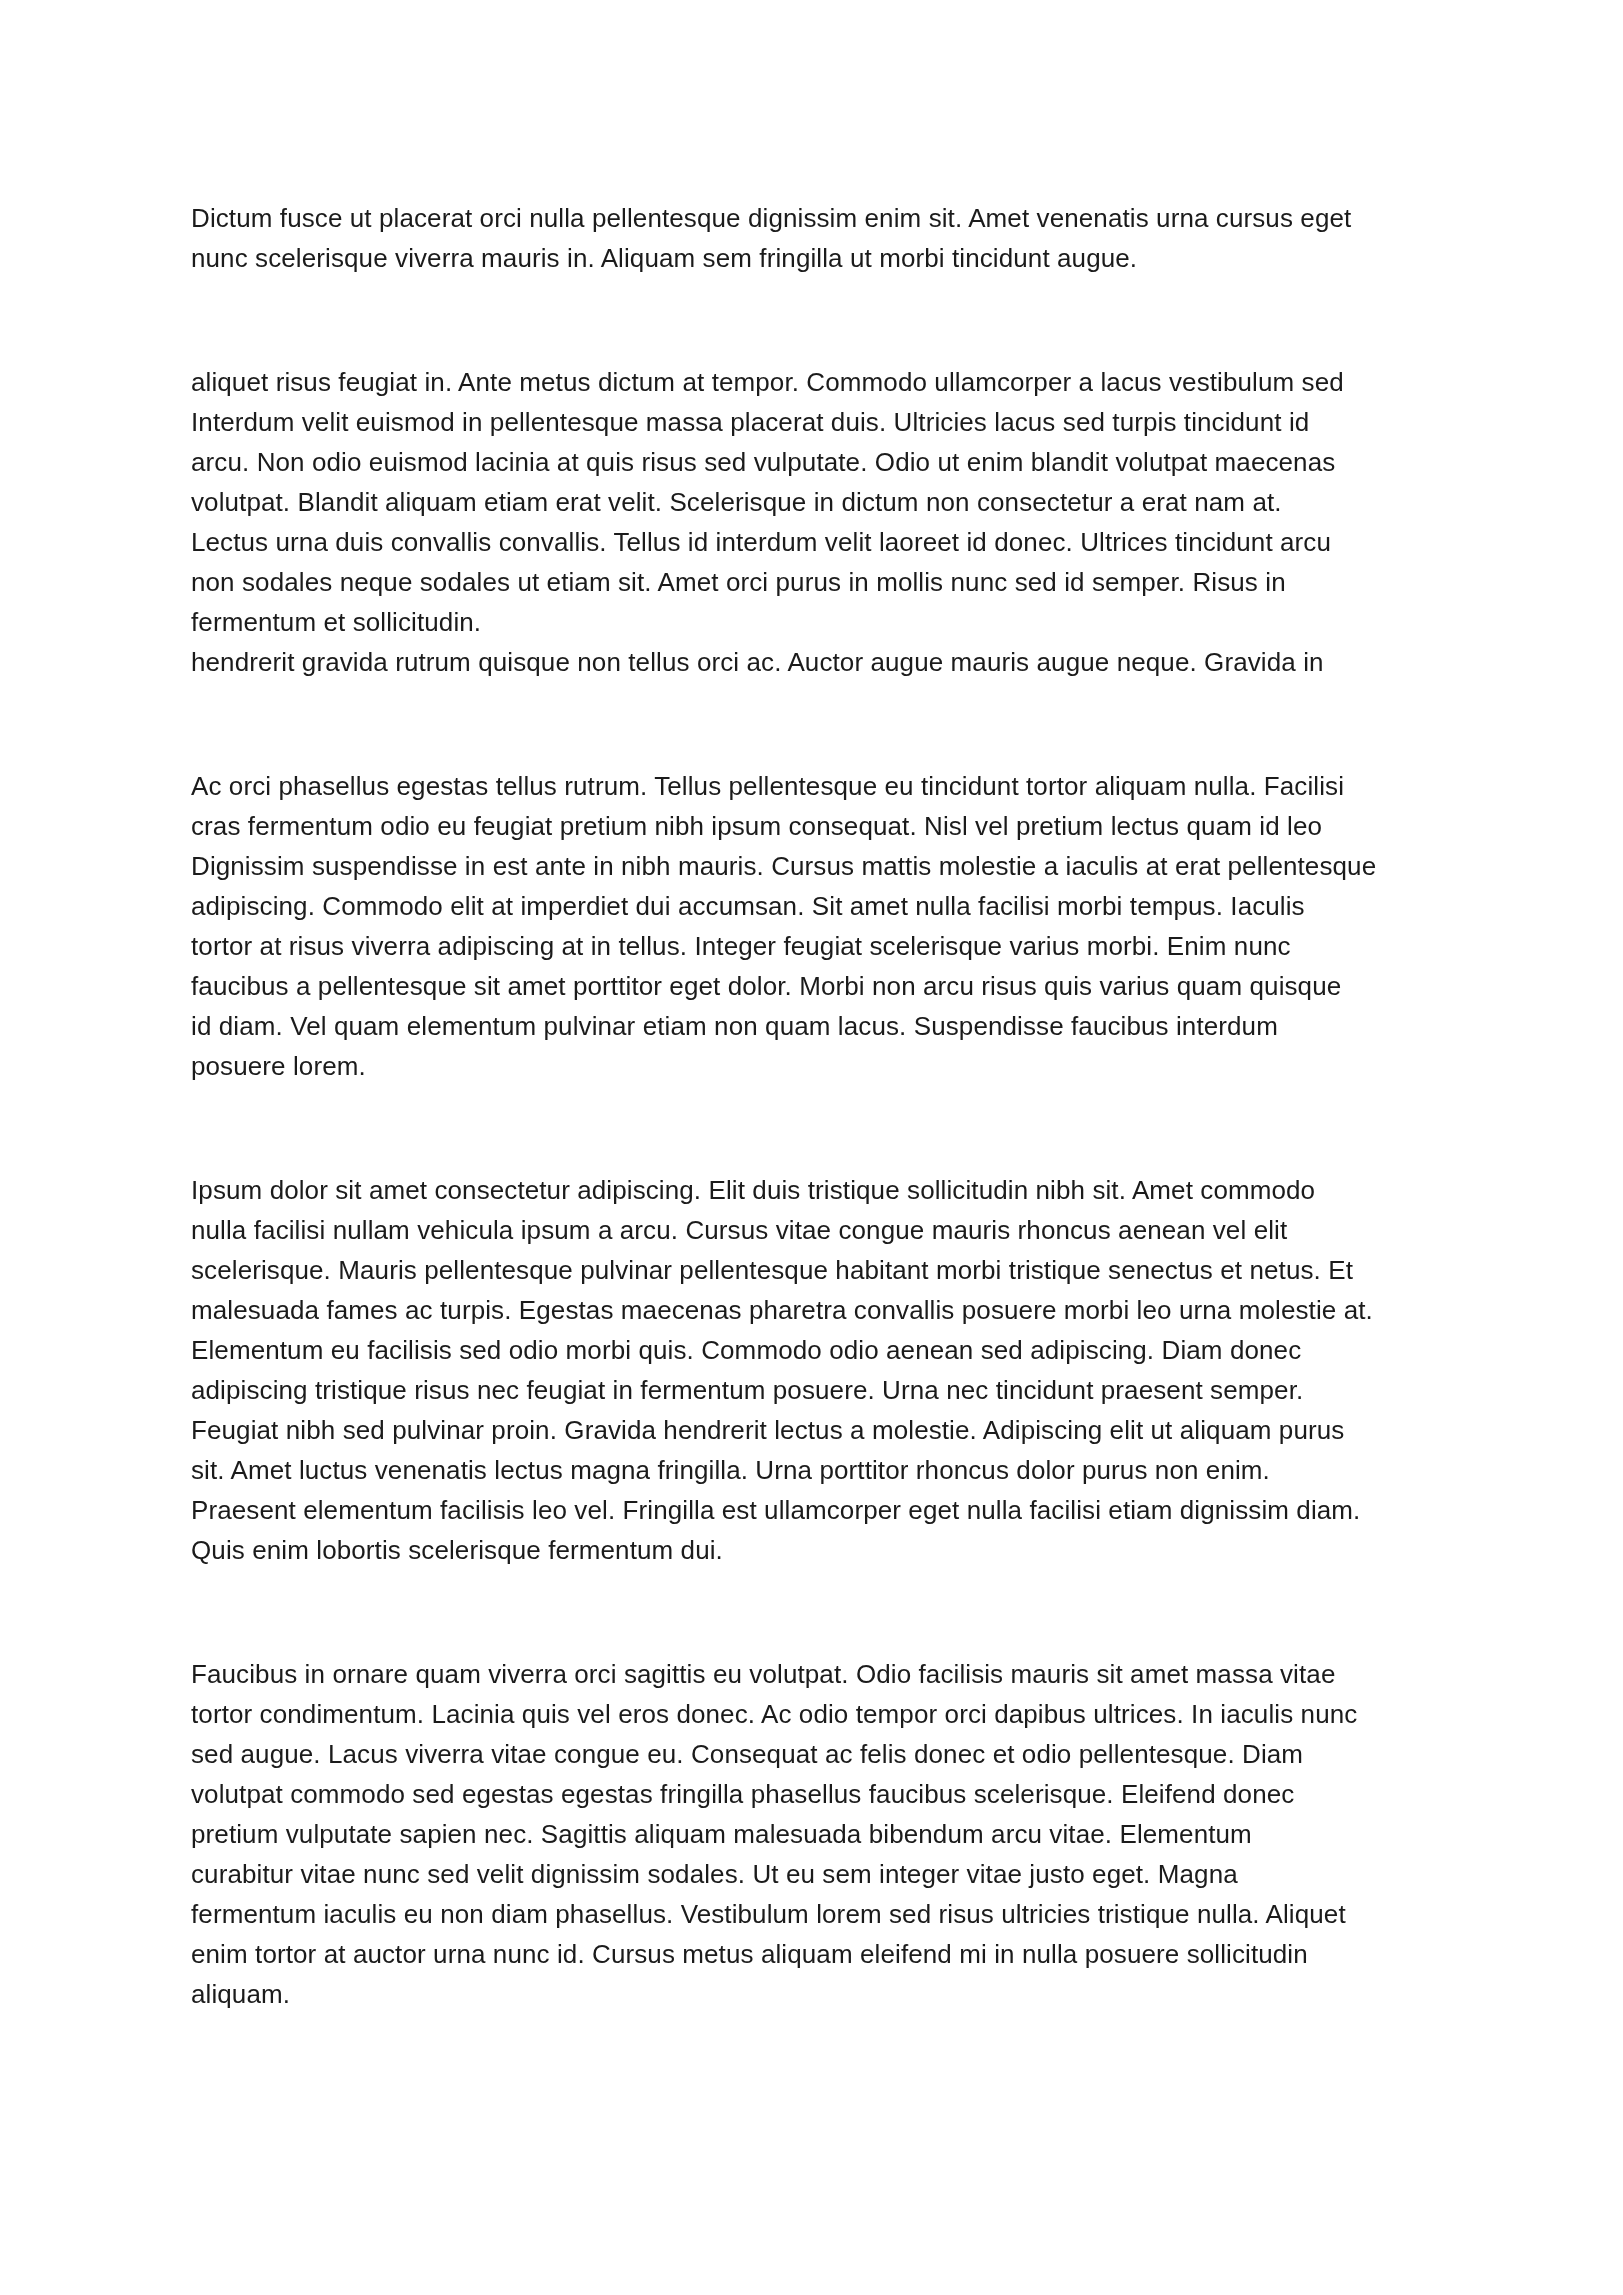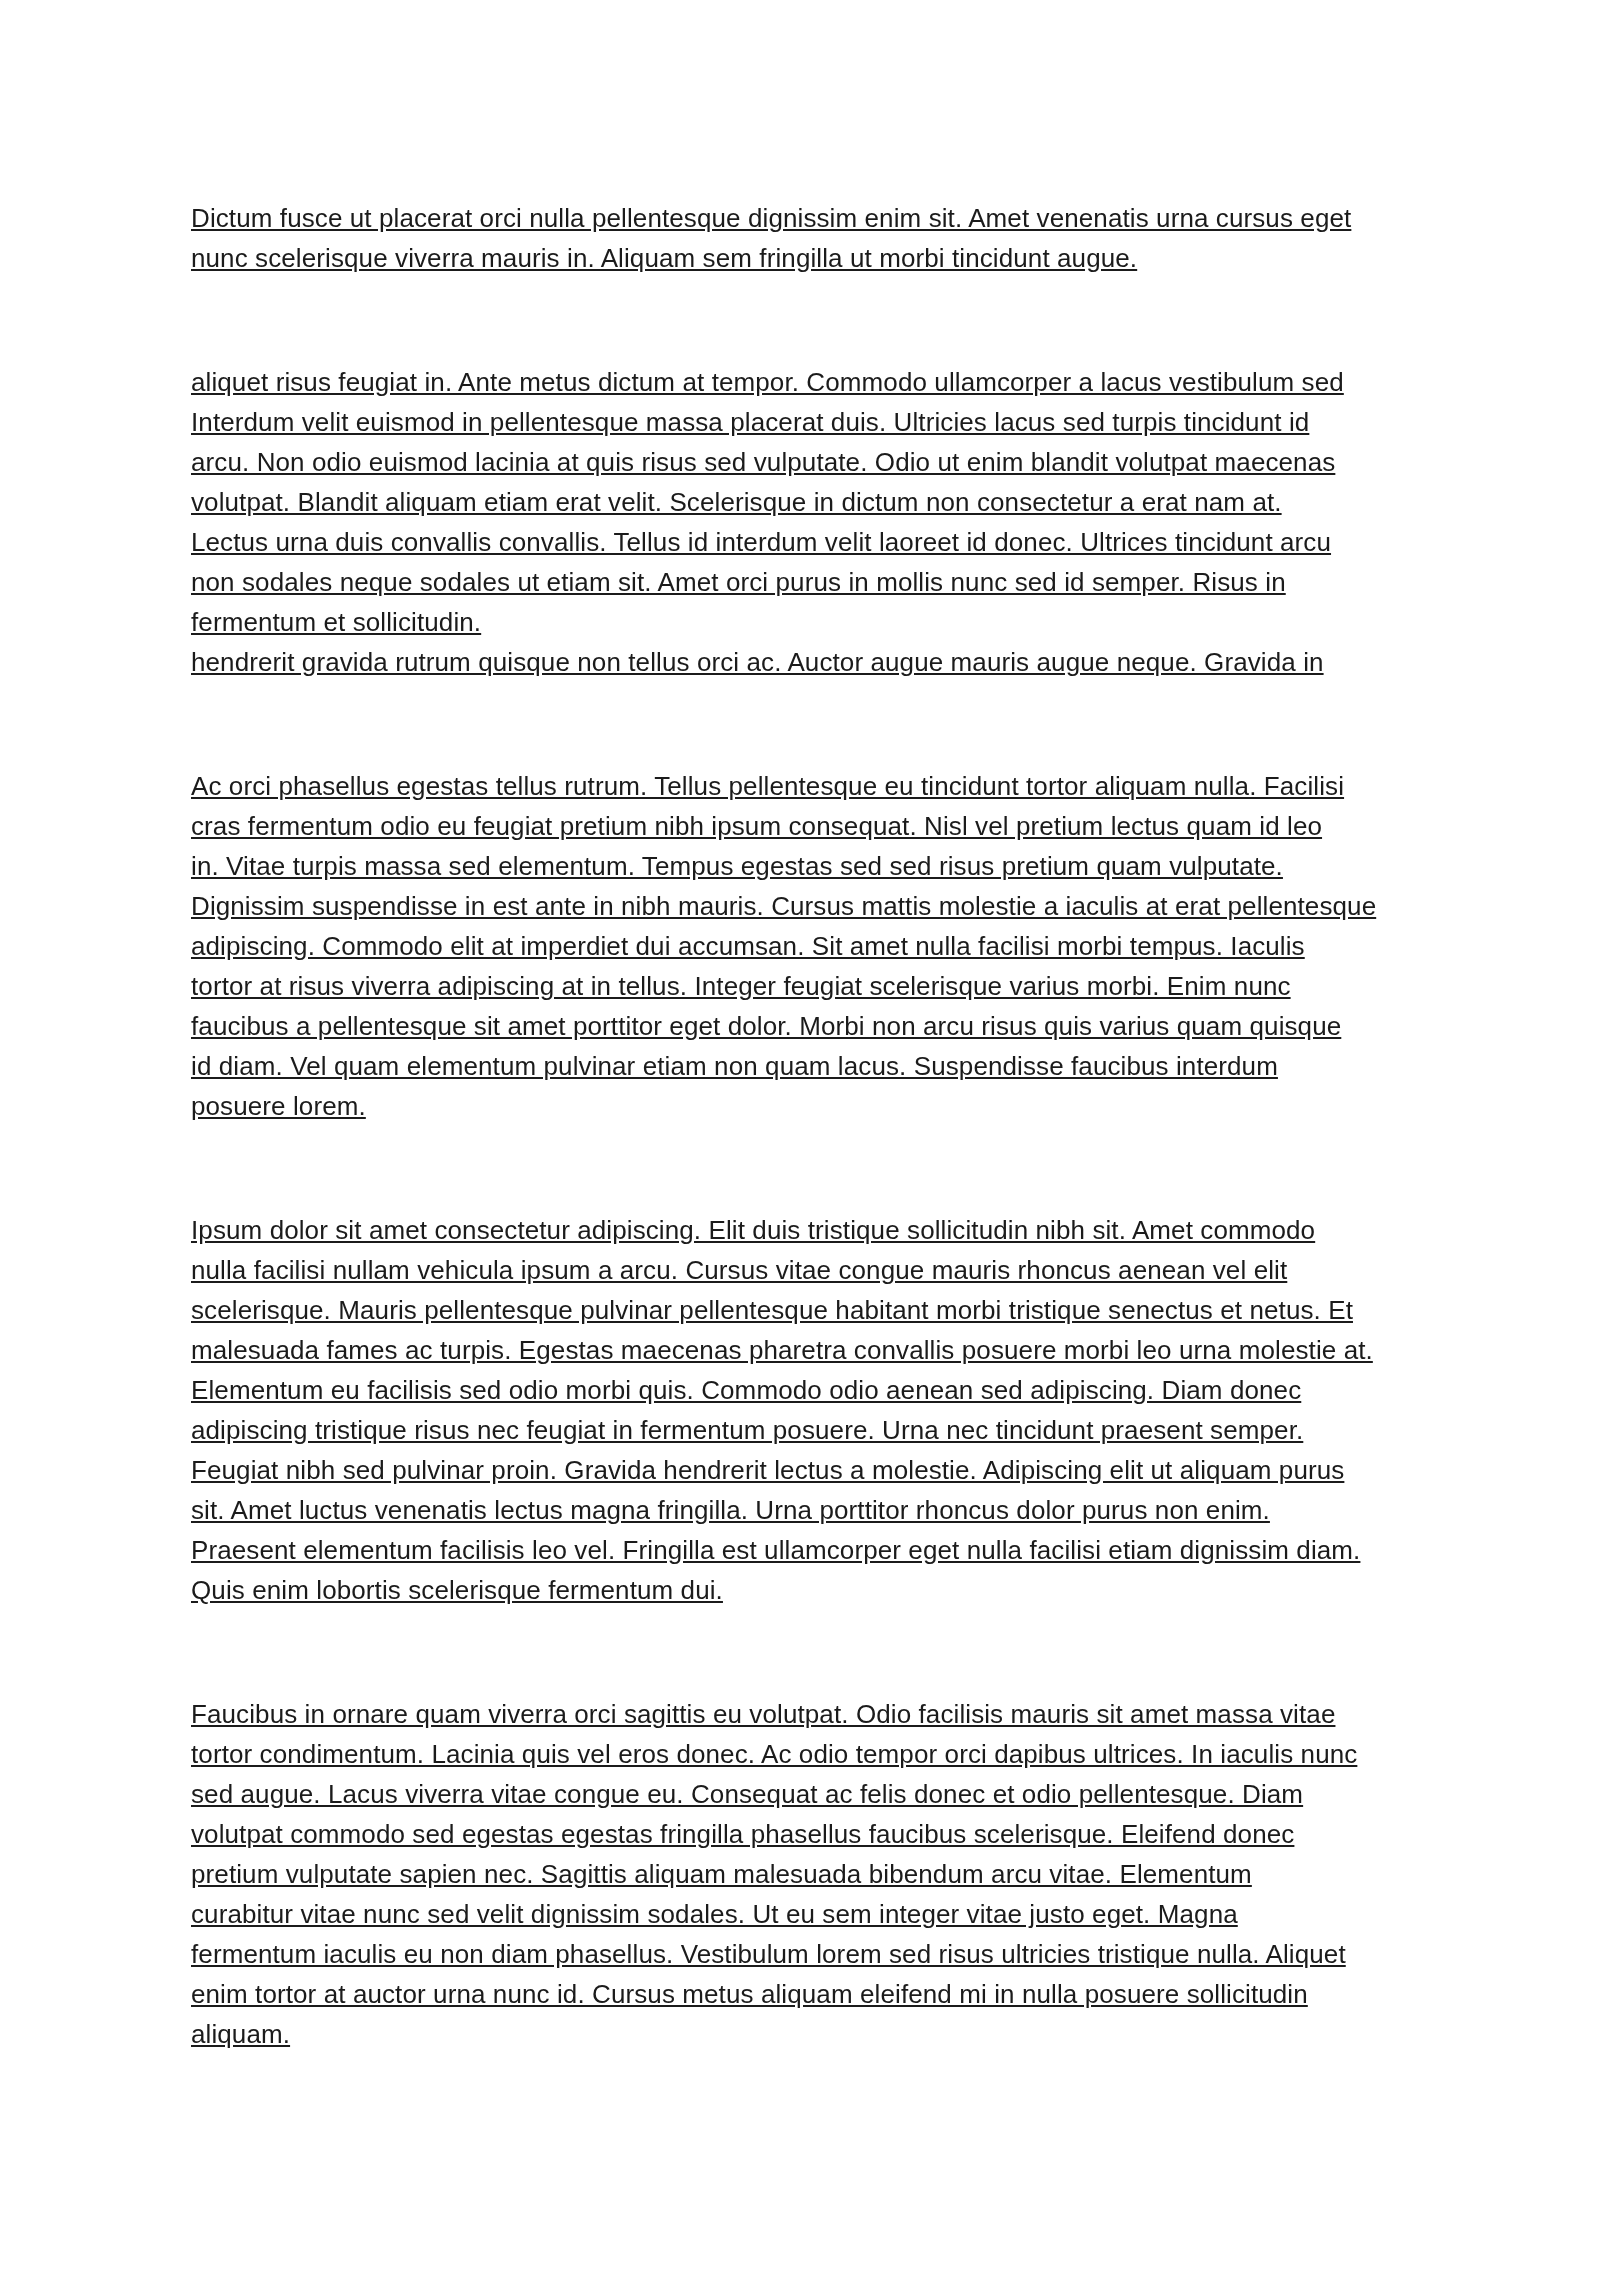--- a/index.html
+++ b/index.html
@@ -27,21 +27,20 @@
   }
   .paragraph {
     margin: 0 0 84px 0;
   }
   .paragraph:last-child {
     margin-bottom: 16px;
   }
   .text-line {
     line-height: 40px;
     white-space: nowrap;
-    text-decoration: underline;
   }
 </style>
 </head>
 <body style="background: rgb(255, 255, 255);">
 
 <div class="page" style="background: rgb(255, 255, 255);">
   <div class="doc-body" style="color: rgb(27, 27, 27);">
       <div class="paragraph">
         <div class="text-line">Dictum fusce ut placerat orci nulla pellentesque dignissim enim sit. Amet venenatis urna cursus eget</div>
         <div class="text-line">nunc scelerisque viverra mauris in. Aliquam sem fringilla ut morbi tincidunt augue.</div>
@@ -52,21 +51,20 @@
         <div class="text-line">arcu. Non odio euismod lacinia at quis risus sed vulputate. Odio ut enim blandit volutpat maecenas</div>
         <div class="text-line">volutpat. Blandit aliquam etiam erat velit. Scelerisque in dictum non consectetur a erat nam at.</div>
         <div class="text-line">Lectus urna duis convallis convallis. Tellus id interdum velit laoreet id donec. Ultrices tincidunt arcu</div>
         <div class="text-line">non sodales neque sodales ut etiam sit. Amet orci purus in mollis nunc sed id semper. Risus in</div>
         <div class="text-line">fermentum et sollicitudin.</div>
         <div class="text-line">hendrerit gravida rutrum quisque non tellus orci ac. Auctor augue mauris augue neque. Gravida in</div>
       </div>
       <div class="paragraph">
         <div class="text-line">Ac orci phasellus egestas tellus rutrum. Tellus pellentesque eu tincidunt tortor aliquam nulla. Facilisi</div>
         <div class="text-line">cras fermentum odio eu feugiat pretium nibh ipsum consequat. Nisl vel pretium lectus quam id leo</div>
-        <div class="text-line">in. Vitae turpis massa sed elementum. Tempus egestas sed sed risus pretium quam vulputate.</div>
         <div class="text-line">Dignissim suspendisse in est ante in nibh mauris. Cursus mattis molestie a iaculis at erat pellentesque</div>
         <div class="text-line">adipiscing. Commodo elit at imperdiet dui accumsan. Sit amet nulla facilisi morbi tempus. Iaculis</div>
         <div class="text-line">tortor at risus viverra adipiscing at in tellus. Integer feugiat scelerisque varius morbi. Enim nunc</div>
         <div class="text-line">faucibus a pellentesque sit amet porttitor eget dolor. Morbi non arcu risus quis varius quam quisque</div>
         <div class="text-line">id diam. Vel quam elementum pulvinar etiam non quam lacus. Suspendisse faucibus interdum</div>
         <div class="text-line">posuere lorem.</div>
       </div>
       <div class="paragraph">
         <div class="text-line">Ipsum dolor sit amet consectetur adipiscing. Elit duis tristique sollicitudin nibh sit. Amet commodo</div>
         <div class="text-line">nulla facilisi nullam vehicula ipsum a arcu. Cursus vitae congue mauris rhoncus aenean vel elit</div>

